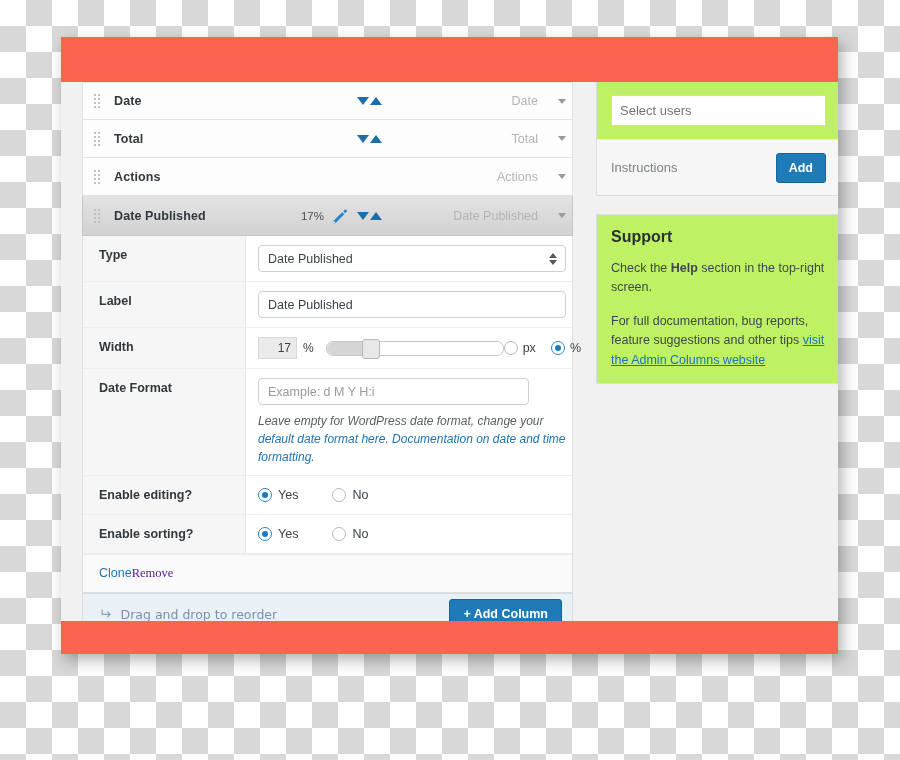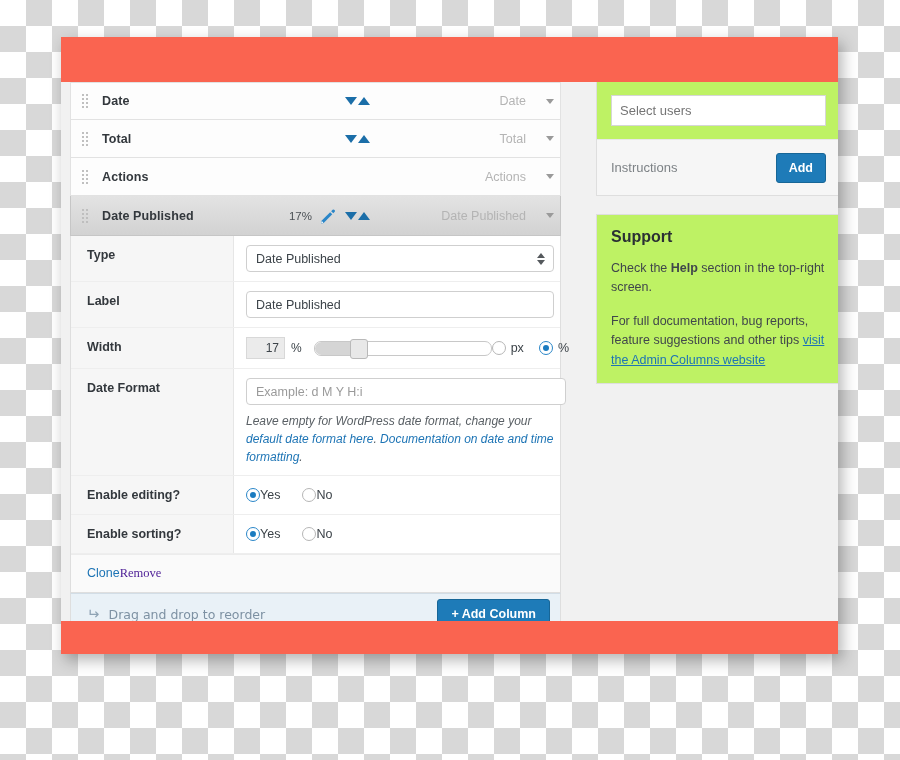--- a/index.html
+++ b/index.html
@@ -37,21 +37,21 @@
   #viewport {
     position: absolute;
     left: 0; top: 45px; right: 0; bottom: 33px;
     background: #f1f1f1;
     overflow: hidden;
   }
 
   
   #left-col {
     position: absolute;
-    left: 9px; top: 0px;
+    left: 21px; top: 0px;
     width: 491px;
   }
   .col-row {
     position: relative;
     background: #fdfdfd;
     border: 1px solid #e2e2e2;
     border-top: none;
     height: 38px;
     display: flex; align-items: center;
     box-sizing: border-box;
@@ -148,21 +148,21 @@
     position: absolute; right: 9px; top: 50%;
     transform: translateY(-50%);
     display: flex; flex-direction: column; gap: 2px;
     pointer-events: none;
   }
   .stepper i { width:0;height:0; display:block; }
   .st-up { border-left:4px solid transparent;border-right:4px solid transparent;border-bottom:5px solid #55595d; }
   .st-dn { border-left:4px solid transparent;border-right:4px solid transparent;border-top:5px solid #55595d; }
 
   input.ui-input.label-in { width: 308px; }
-  input.ui-input.dateformat { width: 320px; color:#9a9a9a; }
+  input.ui-input.dateformat { width: 271px; color:#9a9a9a; }
   input.ui-input.dateformat::placeholder { color: #9a9a9a; }
 
   
   .width-row { flex-direction: row; align-items: center; gap: 0; }
   .numbox {
     width: 39px; height: 22px;
     background: #ebebeb; border: 1px solid #d8d8d8;
     font-size: 12px; color: #3c4349;
     display: flex; align-items: center; justify-content: flex-end;
     padding-right: 5px; box-sizing: border-box;
@@ -199,21 +199,21 @@
     background: #1a7bc0;
   }
   .radio-lab { font-size: 12.5px; color: #3c4349; margin-right: 10px; }
 
   .hint {
     font-size: 12px; font-style: italic; color: #5a6065;
     line-height: 1.5; margin-top: 7px; width: 310px;
   }
   .hint a { color: #1d74b5; text-decoration: none; font-style: italic;}
 
-  .yn { display:flex; align-items:center; }
+  .yn { display:flex; align-items:center; gap:6px; }
   .yn .sp { width: 12px; }
 
   .actions-row {
     background: #fafafa;
     border-top: 1px solid #ececec;
     padding: 11px 0 11px 16px;
     font-size: 12.5px;
   }
   .actions-row a.clone { color: #1d74b5; text-decoration: none; }
   .actions-row a.remove { color: #4c1d95; text-decoration: none; font-family: Liberation Serif, serif; }

